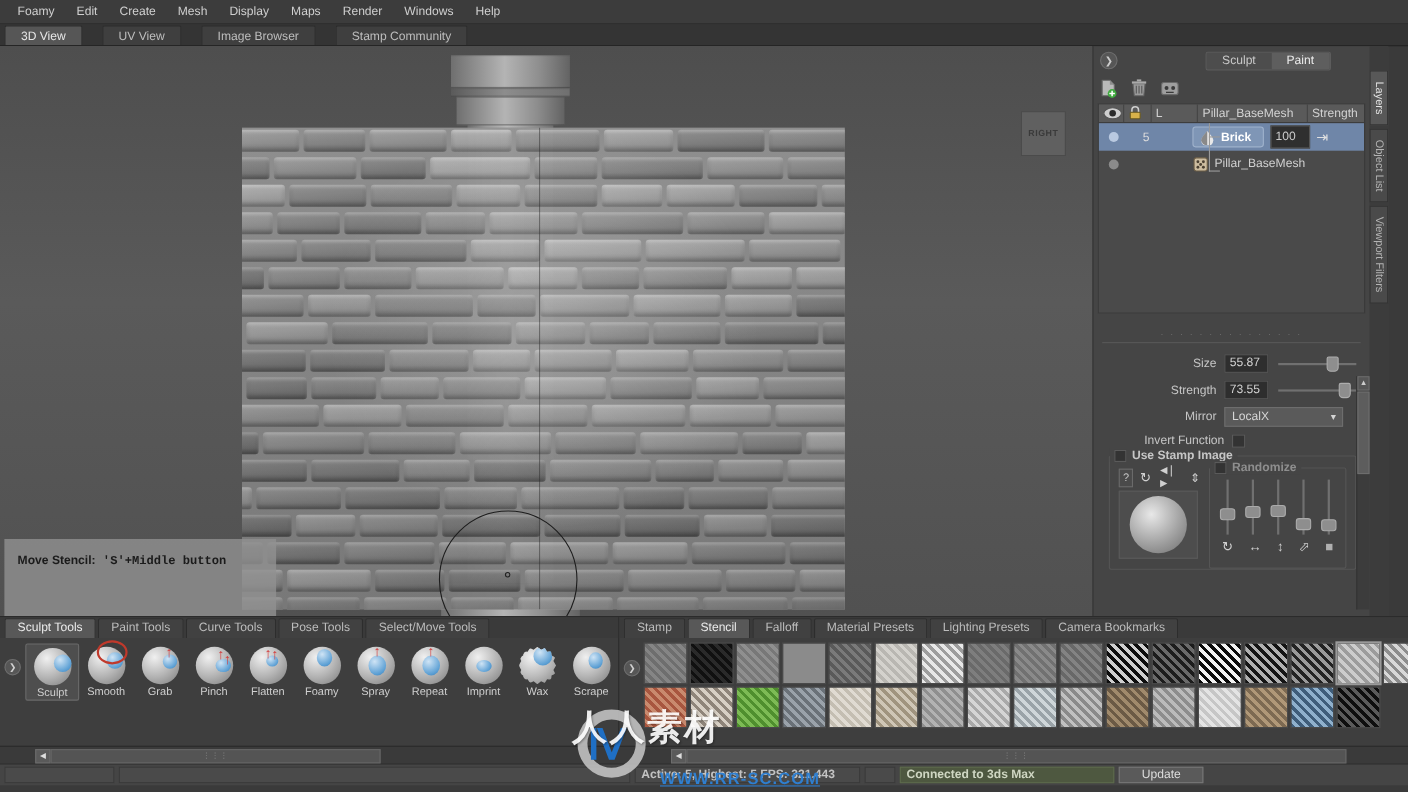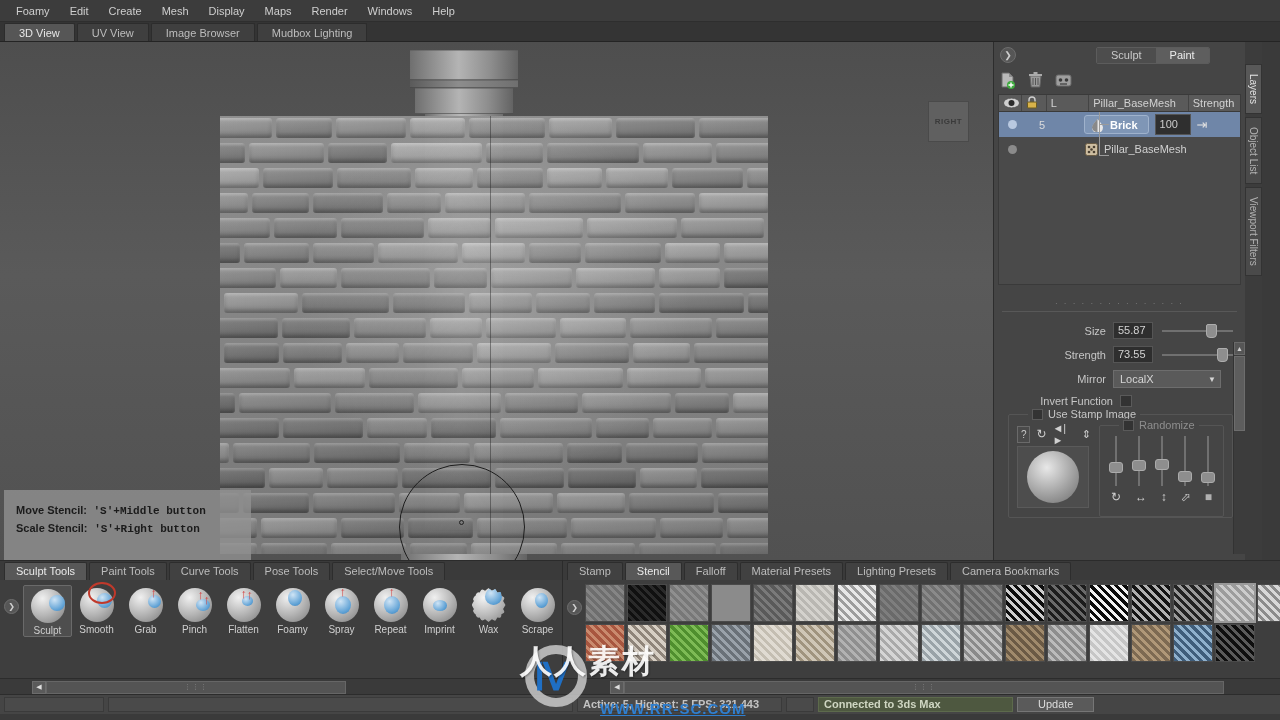--- a/index.html
+++ b/index.html
@@ -13,21 +13,21 @@
   
   #menubar {
     height:22px; background:#3c3c3c; display:flex; align-items:center;
     padding-left:6px; border-bottom:1px solid #2e2e2e;
   }
   .menu-item { padding:2px 10px; font-size:11px; color:#cfcfcf; cursor:default; }
 
   
   #viewtabs {
     height:20px; background:#343434; display:flex; align-items:flex-end;
-    padding-left:4px; border-bottom:1px solid #242424;
+    padding-left:4px; border-bottom:1px solid #242424;gap:16px;
   }
   .vtab {
     height:18px; line-height:18px; padding:0 14px; font-size:11px;
     background:#3f3f3f; color:#bdbdbd; margin-right:2px;
     border:1px solid #2c2c2c; border-bottom:none;
     border-radius:2px 2px 0 0;
   }
   .vtab.active { background:#565656; color:#e6e6e6; }
 
   
@@ -183,23 +183,23 @@
     padding:0 4px 0 6px; font-size:11px; color:#d5d5d5;
   }
   .chkbox { width:12px; height:12px; background:#333; border:1px solid #5a5a5a; margin-left:9px; }
 
   
   #stamp-group {
     margin:6px 12px 0 14px; border:1px solid #555; border-radius:2px;
     padding:10px 8px 6px 8px; position:relative; height:104px;
   }
   .grouplabel {
-    position:absolute; top:-7px; left:19px; background:#454545;
+    position:absolute; top:-7px; left:0; background:#454545;
     padding:0 4px; font-size:11px; color:#c6c6c6;
-    display:flex; align-items:center; gap:5px;
+    display:flex; align-items:center; gap:5px;font-weight:bold;
   }
   #stamp-inner { display:flex; gap:8px; }
   #stamp-left { width:74px; }
   #stamp-btnrow { display:flex; gap:6px; align-items:center; height:18px; }
   #stamp-thumb {
     margin-top:3px; width:72px; height:62px; border:1px solid #5a5a5a;
     background:#4d4d4d; display:flex; align-items:center; justify-content:center;
   }
   #stamp-sphere {
     width:52px; height:52px; border-radius:50%;
@@ -311,21 +311,21 @@
   <div class="menu-item">Maps</div>
   <div class="menu-item">Render</div>
   <div class="menu-item">Windows</div>
   <div class="menu-item">Help</div>
 </div>
 
 <div id="viewtabs">
   <div class="vtab active">3D View</div>
   <div class="vtab">UV View</div>
   <div class="vtab">Image Browser</div>
-  <div class="vtab">Mudbox Lighting</div>
+  <div class="vtab">Stamp Community</div>
 </div>
 
 <div id="mainrow">
 
   <div id="viewport">
     <div id="vp-bg"></div>
 
     <div id="pillar">
       <div class="pcap" style="top:0;height:30px;"></div>
       <div class="pcap" style="top:30px;height:8px;background:linear-gradient(90deg,#5a5a5a,#8d8d8d 45%,#6f6f6f);"></div>
@@ -525,24 +525,20 @@
     <div id="brush-dot"></div>
 
     <div id="viewcube">
       <span>RIGHT</span>
     </div>
 
     <div id="vp-tooltip">
       <div>
         <span class="lbl">Move Stencil:</span>
         <span>'S'+Middle button</span>
-      </div>
-      <div>
-        <span class="lbl">Scale Stencil:</span>
-        <span>'S'+Right button</span>
       </div>
       <div style="height:8px;"></div>
 
     </div>
   </div>
 
   <div id="rightpanel">
     <div id="rp-content">
 
       <div id="panel-head">

